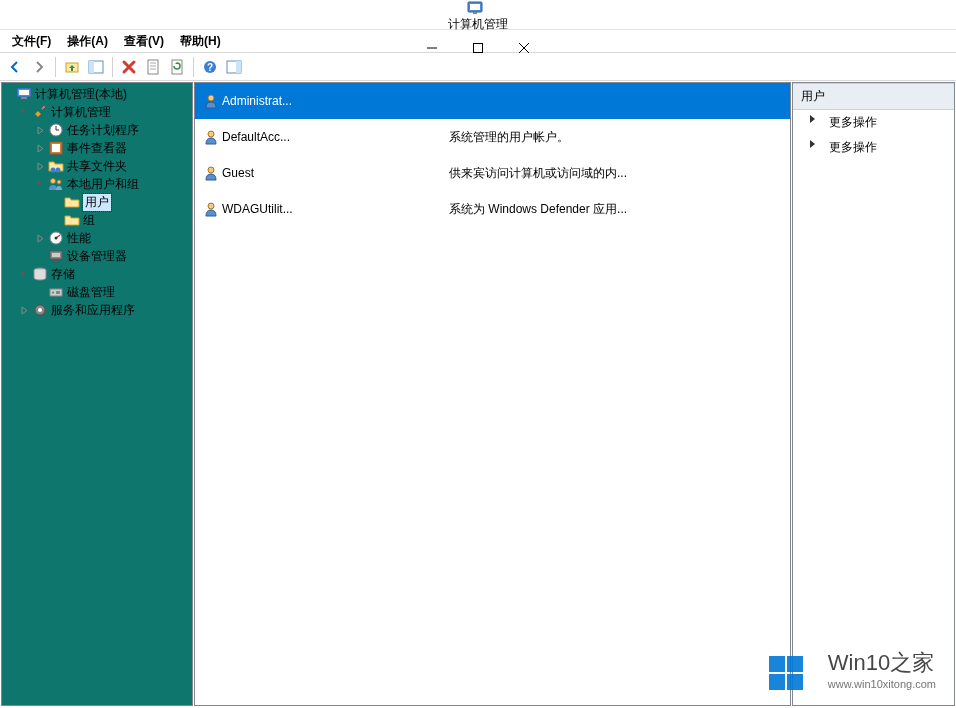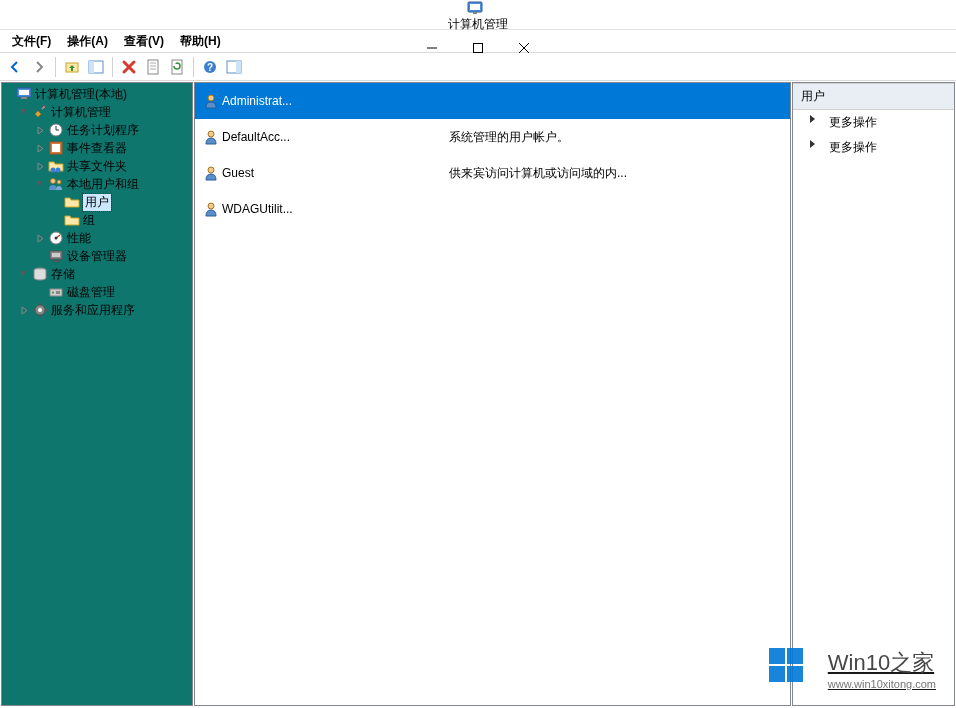--- a/index.html
+++ b/index.html
@@ -48,21 +48,21 @@
     .list-row .cell .row-icon { width: 16px; height: 16px; margin-right: 3px; flex-shrink: 0; }
     
     
     .actions-panel { width: 163px; border: 1px solid #828790; margin: 1px; display: flex; flex-direction: column; background: #fff; }
     .actions-header { height: 22px; border-bottom: 1px solid #e5e5e5; padding: 2px 8px 2px 4px; font-size: 12px; display: flex; align-items: center; }
     .actions-group-header { background: #e8eef4; padding: 4px 8px; border-top: 1px solid #d0d0d0; border-bottom: 1px solid #d0d0d0; font-size: 12px; }
     .actions-item { padding: 4px 8px 4px 36px; cursor: default; position: relative; }
     .actions-item-icon { position: absolute; left: 16px; top: 4px; width: 12px; height: 12px; }
     
     
-    .watermark { position: absolute; right: 20px; bottom: 18px; display: flex; align-items: flex-start; gap: 25px; opacity: 0.9; pointer-events: none; text-decoration: underline; }
+    .watermark { position: absolute; right: 20px; bottom: 18px; display: flex; align-items: flex-end; gap: 25px; opacity: 0.9; pointer-events: none; }
     .watermark-logo { display: grid; grid-template-columns: 16px 16px; grid-template-rows: 16px 16px; gap: 2px; }
     .watermark-logo div { background: #0078d7; }
     .watermark-text .l1 { font-size: 22px; font-weight: 300; color: #333; }
     .watermark-text .l2 { font-size: 11px; color: #666; }
     
     svg { display: block; }
   </style>
 </head>
 <body>
 
@@ -406,20 +406,21 @@
           <div class="cell" style="width:128px">
             <span class="row-icon">
               <svg width="16" height="16">
                 <circle cx="8" cy="5" r="3" fill="#f4c78a" stroke="#a07820"></circle>
                 <path d="M3 15 Q3 9 8 9 Q13 9 13 15 Z" fill="#5a8fc7" stroke="#2c5aa0"></path>
               </svg>
             </span>
             <span>WDAGUtilit...</span>
           </div>
           <div class="cell" style="width:118px"></div>
+          <div class="cell" style="flex:1">系统为 Windows Defender 应用...</div>
         </div>
       </div>
   </div>
 
   <div class="actions-panel">
     <div class="actions-group-header" style="background:#e8eef4">用户</div>
     <div class="actions-item">
       <span class="actions-item-icon">
           <svg width="8" height="10">
             <path d="M1 1 L6 5 L1 9 Z" fill="#333"></path>

